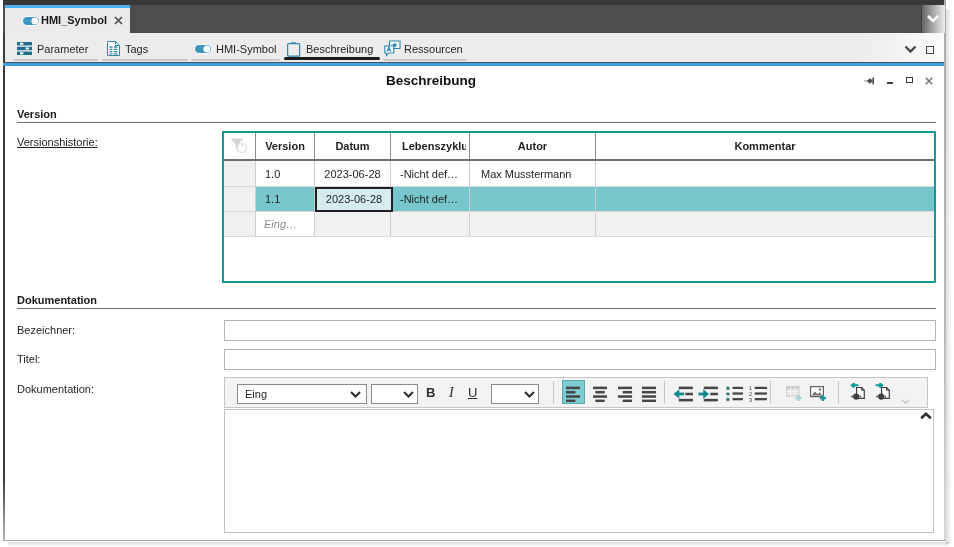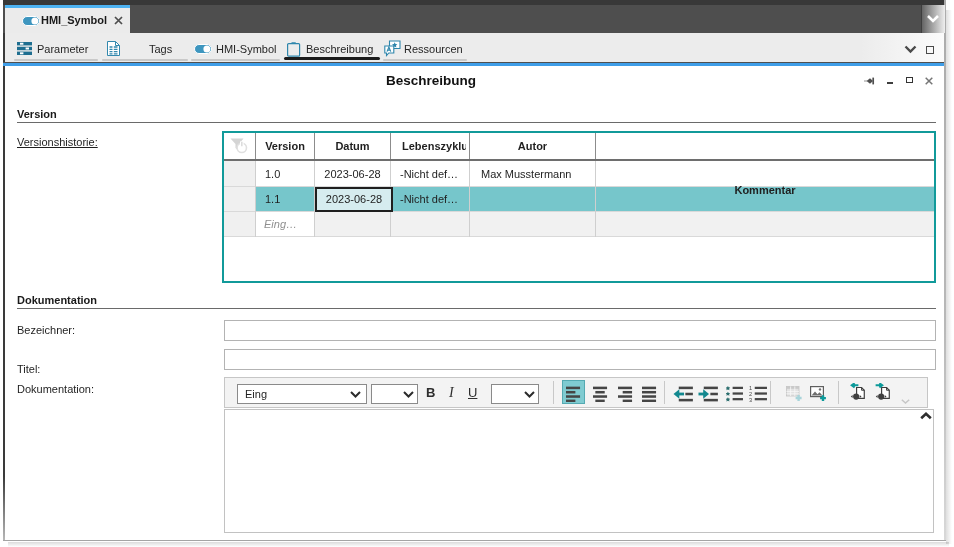--- a/index.html
+++ b/index.html
@@ -53,21 +53,21 @@
 <svg class="abs" style="left:107px;top:41px;" width="13" height="15" viewBox="0 0 13 15">
   <path d="M0.5,0.5 H8.5 L12.5,4.5 V14.5 H0.5 Z" fill="#fff" stroke="#3288ad" stroke-width="1"></path>
   <path d="M8.5,0.5 V4.5 H12.5" fill="none" stroke="#3288ad" stroke-width="1"></path>
   <g stroke="#3288ad" stroke-width="1.3">
     <path d="M2.5,6 h3 M6.8,6 h3.7"></path>
     <path d="M2.5,8.3 h3 M6.8,8.3 h3.7"></path>
     <path d="M2.5,10.6 h3 M6.8,10.6 h3.7"></path>
     <path d="M2.5,12.9 h3 M6.8,12.9 h3.7"></path>
   </g>
 </svg>
-<div class="abs" style="left:125px;top:42px;height:14px;line-height:14px;color:#262626;margin-left:24px;">Tags</div>
+<div class="abs" style="left:125px;top:42px;height:14px;line-height:14px;color:#262626;">Tags</div>
 <div class="abs" style="left:102px;top:59px;width:86px;height:2px;background:#c9c9c9;border-radius:1px;"></div>
 
 <svg class="abs" style="left:194px;top:44px;" width="18" height="10" viewBox="0 0 18 10">
   <rect x="0.5" y="0.5" width="17" height="9" rx="4.5" fill="#3e96bf" stroke="#fff" stroke-width="1"></rect>
   <circle cx="12.9" cy="5" r="3.5" fill="#fff"></circle>
 </svg>
 <div class="abs" style="left:216px;top:42px;height:14px;line-height:14px;color:#262626;">HMI-Symbol</div>
 <div class="abs" style="left:191px;top:59px;width:89px;height:2px;background:#c9c9c9;border-radius:1px;"></div>
 
 <svg class="abs" style="left:287px;top:41px;" width="14" height="16" viewBox="0 0 14 16">
@@ -140,38 +140,38 @@
   <path d="M1.5,1.5 H14.5 L10,7 V14 L6.5,11 V7 Z" fill="#d4d4d4"></path>
   <circle cx="12.8" cy="10.8" r="4.7" fill="#fff" stroke="#e0e0e0" stroke-width="1.6"></circle>
   <rect x="11" y="4.4" width="3.6" height="3.4" fill="#fff"></rect>
   <path d="M12.8,4.8 v4.4" stroke="#dcdcdc" stroke-width="1.6"></path>
 </svg>
 
 <div class="abs" style="left:256px;top:140px;width:58px;text-align:center;font-weight:bold;">Version</div>
 <div class="abs" style="left:315px;top:140px;width:75px;text-align:center;font-weight:bold;">Datum</div>
 <div class="abs" style="left:402px;top:140px;width:64px;text-align:left;font-weight:bold;white-space:nowrap;overflow:hidden;">Lebenszyklus</div>
 <div class="abs" style="left:470px;top:140px;width:125px;text-align:center;font-weight:bold;">Autor</div>
-<div class="abs" style="left:596px;top:140px;width:338px;text-align:center;font-weight:bold;margin-top:44px;">Kommentar</div>
+<div class="abs" style="left:596px;top:140px;width:338px;text-align:center;font-weight:bold;">Kommentar</div>
 
 <div class="abs" style="left:265px;top:168px;">1.0</div>
 <div class="abs" style="left:315px;top:168px;width:75px;text-align:center;">2023-06-28</div>
 <div class="abs" style="left:400px;top:168px;">-Nicht def…</div>
 <div class="abs" style="left:481px;top:168px;">Max Musstermann</div>
 
 <div class="abs" style="left:265px;top:193px;">1.1</div>
 <div class="abs" style="left:315px;top:187px;width:74px;height:21px;background:#d6ecef;border:2px solid #1f1f1f;text-align:center;line-height:21px;">2023-06-28</div>
 <div class="abs" style="left:400px;top:193px;">-Nicht def…</div>
 
 <div class="abs" style="left:264px;top:218px;font-style:italic;color:#909090;">Eing…</div>
 
 <div class="abs" style="left:17px;top:294px;font-weight:bold;color:#1a1a1a;">Dokumentation</div>
 <div class="abs" style="left:17px;top:308px;width:919px;height:1px;background:#6a6a6a;"></div>
 <div class="abs" style="left:17px;top:324px;">Bezeichner:</div>
 <div class="abs" style="left:224px;top:320px;width:710px;height:19px;border:1px solid #b3b3b3;background:#fff;"></div>
-<div class="abs" style="left:17px;top:363px;">Titel:</div>
+<div class="abs" style="left:17px;top:353px;">Titel:</div>
 <div class="abs" style="left:224px;top:349px;width:710px;height:19px;border:1px solid #b3b3b3;background:#fff;"></div>
 <div class="abs" style="left:17px;top:383px;">Dokumentation:</div>
 
 <div class="abs" style="left:224px;top:377px;width:704px;height:31px;background:#f3f3f3;border:1px solid #c6c6c6;box-sizing:border-box;"></div>
 
 <div class="abs" style="left:237px;top:384px;width:130px;height:20px;border:1px solid #8a8a8a;background:#fff;box-sizing:border-box;"></div>
 <div class="abs" style="left:245px;top:388px;">Eing</div>
 <svg class="abs" style="left:350px;top:391px;" width="11" height="7" viewBox="0 0 11 7">
   <path d="M1,1 L5.5,5.5 L10,1" stroke="#2b2b2b" stroke-width="2" fill="none"></path>
 </svg>

